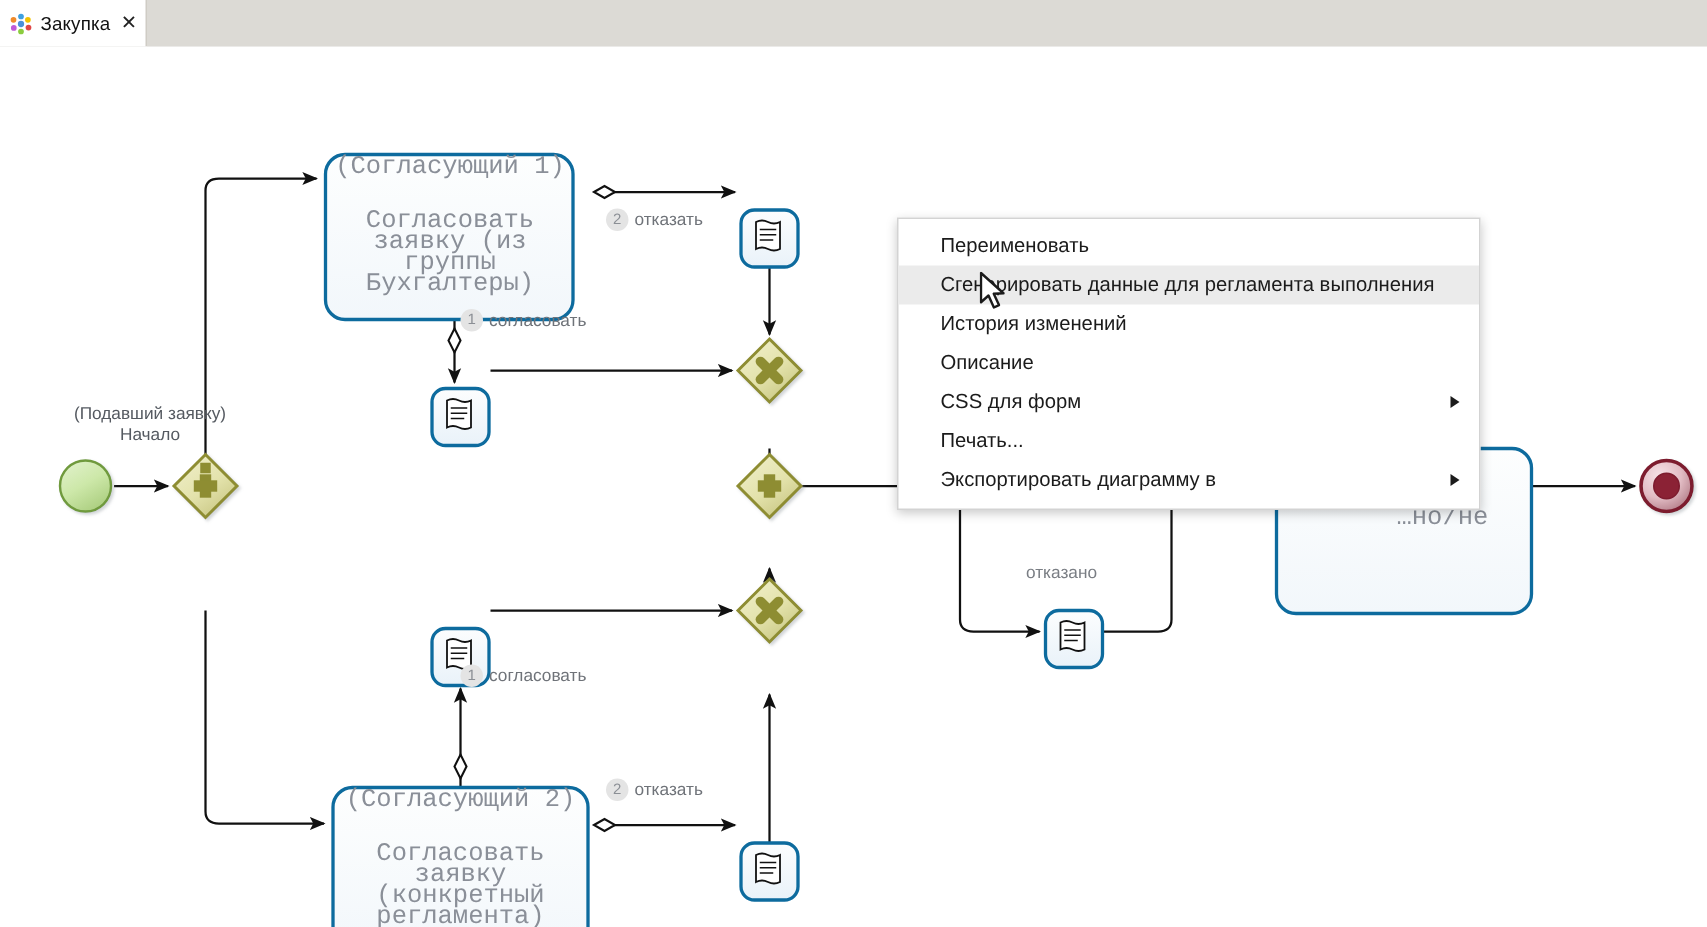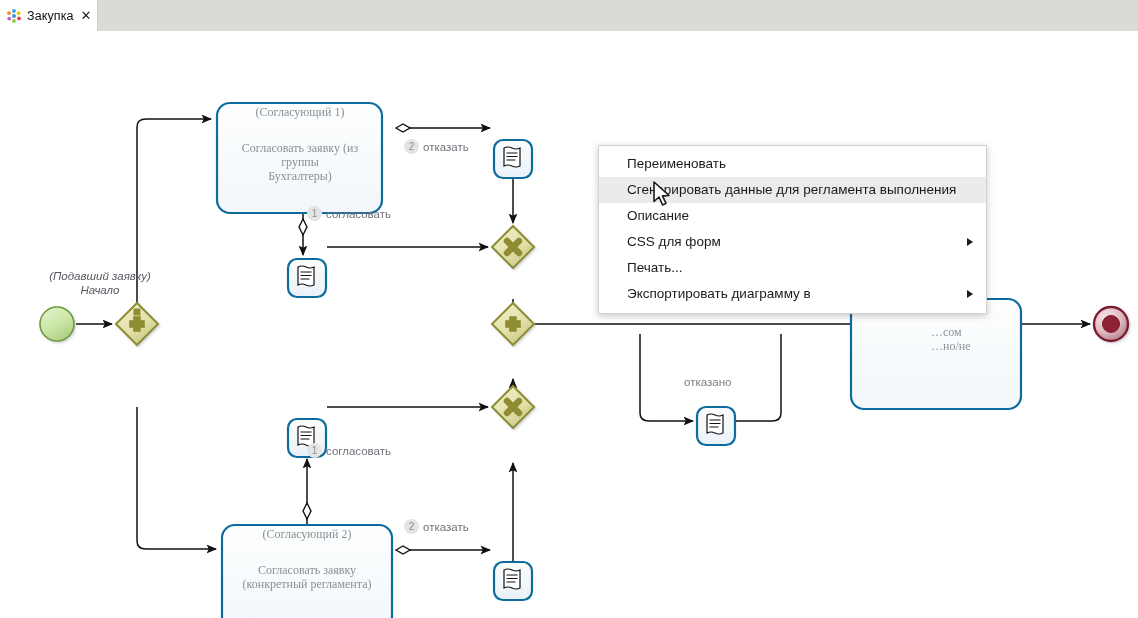--- a/index.html
+++ b/index.html
@@ -57,25 +57,25 @@
     width: 1138px; height: 587px;
     background: #ffffff;
     overflow: hidden;
   }
   #diagram { position: absolute; left: 0; top: 0; }
 
   
   .node-label {
     position: absolute;
     color: #8a8f98;
-    font-size: 12px;
+    font-size: 17px;
     line-height: 14px;
     text-align: center;
     pointer-events: none;
-    font-family: Liberation Serif, serif;
+    font-family: Liberation Mono, monospace;
   }
   .event-label {
     position: absolute;
     color: #555a61;
     font-size: 11.5px;
     line-height: 14px;
     text-align: center;
     font-family: "Liberation Sans", sans-serif;
   }
   .edge-label {
@@ -310,21 +310,21 @@
           <line x1="519" y1="370" x2="507" y2="382"></line>
         </g>
       </g>
 
       <g filter="url(#soft)">
         <circle cx="1111" cy="293" r="17" fill="url(#gEndOuter)" stroke="#7d1b2e" stroke-width="2.4"></circle>
         <circle cx="1111" cy="293" r="8.5" fill="#8b2434" stroke="#7d1b2e" stroke-width="1"></circle>
       </g>
     </svg>
 
-    <div class="event-label" style="left:0px; top:238px; width:200px;font-style:italic;">
+    <div class="event-label" style="left:0px; top:238px; width:200px;">
       <div>(Подавший заявку)</div>
       <div>Начало</div>
     </div>
 
     <div class="node-label" style="left:222px; top:74px; width:156px;">
       <div>(Согласующий 1)</div>
       <div style="height:22px"></div>
       <div>Согласовать заявку (из группы</div>
       <div>Бухгалтеры)</div>
     </div>
@@ -369,20 +369,23 @@
   </div>
 
   <div id="ctxmenu">
     <div class="menu-item">
       <span>Переименовать</span>
     </div>
     <div class="menu-item highlight">
       <span>Сгенерировать данные для регламента выполнения</span>
     </div>
     <div class="menu-item">
+      <span>История изменений</span>
+    </div>
+    <div class="menu-item">
       <span>Описание</span>
     </div>
     <div class="menu-item">
       <span>CSS для форм</span>
       <span class="submenu-arrow"></span>
     </div>
     <div class="menu-item">
       <span>Печать...</span>
     </div>
     <div class="menu-item">

